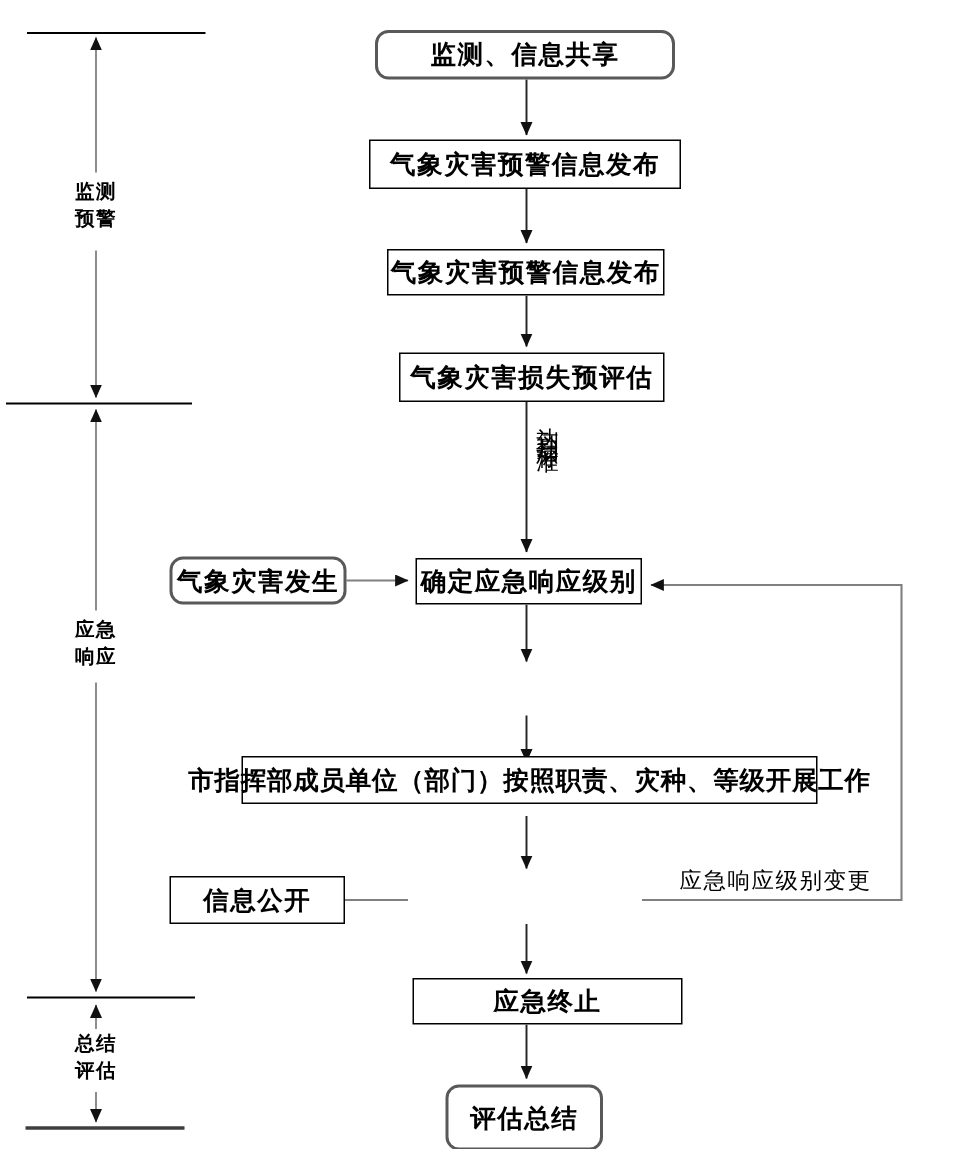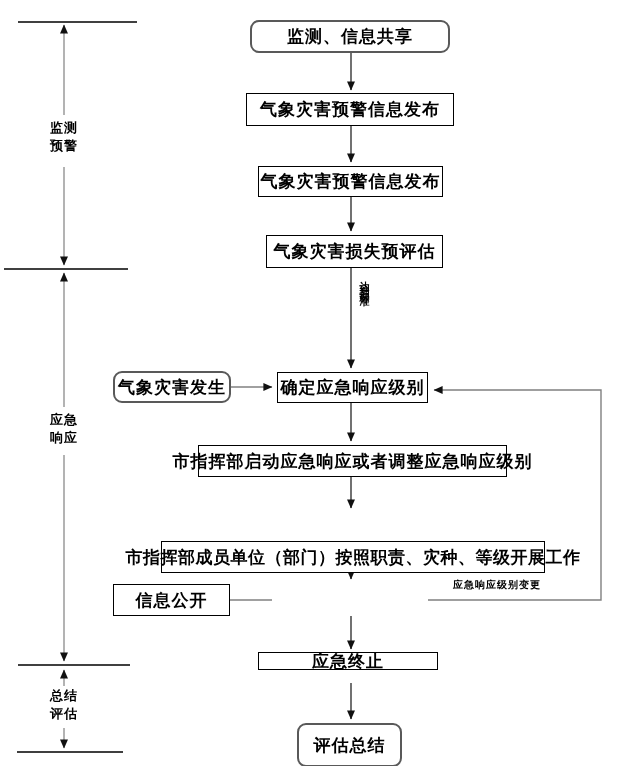--- a/index.html
+++ b/index.html
@@ -18,21 +18,21 @@
   .node{
     position:absolute;z-index:2;box-sizing:border-box;
     background:var(--bg,#fff);border:1px solid var(--rect_border,#000);
     display:flex;align-items:center;justify-content:center;
     font-size:17px;font-weight:bold;letter-spacing:1px;line-height:1;
     color:var(--text,#000);text-align:center;white-space:nowrap;
   }
   .node.round{border:2px solid var(--round_border,#595959);border-radius:9px;}
   .lbl{
     position:absolute;z-index:2;color:var(--text,#000);
-    font-size:10px;font-weight:bold;letter-spacing:1px;line-height:1;
+    font-size:15px;font-weight:normal;letter-spacing:1px;line-height:1;
   }
   .phase{
     position:absolute;z-index:2;left:36px;width:56px;text-align:center;
     color:var(--text,#000);font-size:13px;font-weight:bold;
     letter-spacing:1px;line-height:18px;white-space:pre-line;
   }
   .vtext{
     writing-mode:vertical-rl;text-orientation:upright;
     letter-spacing:3px;line-height:17px;
   }
@@ -82,22 +82,21 @@
 评估</div>
   <div class="phase" style="top:411px">应急
 响应</div>
 
   <div class="node round" style="left:250px;top:20px;width:200px;height:33px">监测、信息共享</div>
   <div class="node" style="left:246px;top:93px;width:208px;height:33px">气象灾害预警信息发布</div>
   <div class="node" style="left:258px;top:166px;width:185px;height:31px">气象灾害预警信息发布</div>
   <div class="node" style="left:266px;top:235px;width:177px;height:33px">气象灾害损失预评估</div>
   <div class="node round" style="left:113px;top:371px;width:118px;height:32px">气象灾害发生</div>
   <div class="node" style="left:277px;top:372px;width:151px;height:31px">确定应急响应级别</div>
-  <div class="node" style="left:198px;top:445px;width:309px;height:32px">市指挥部启动应急响应或者调整应急响应级别</div>
-  <div class="node" style="left:161px;top:541px;width:384px;height:32px;letter-spacing:0.5px">市指挥部成员单位（部门）按照职责、灾种、等级开展工作</div>
+  <div class="node" style="left:161px;top:504px;width:384px;height:32px;letter-spacing:0.5px">市指挥部成员单位（部门）按照职责、灾种、等级开展工作</div>
   <div class="node" style="left:113px;top:584px;width:117px;height:32px">信息公开</div>
-  <div class="node" style="left:258px;top:652px;width:180px;height:18px">应急终止</div>
+  <div class="node" style="left:275px;top:652px;width:180px;height:31px">应急终止</div>
   <div class="node round" style="left:297px;top:723px;width:105px;height:44px">评估总结</div>
 
   <div class="lbl vtext" style="left:356px;top:273px;height:102px">达到启动标准</div>
   <div class="lbl" style="left:453px;top:580px">应急响应级别变更</div>
 
 </div>
 
 </body></html>

